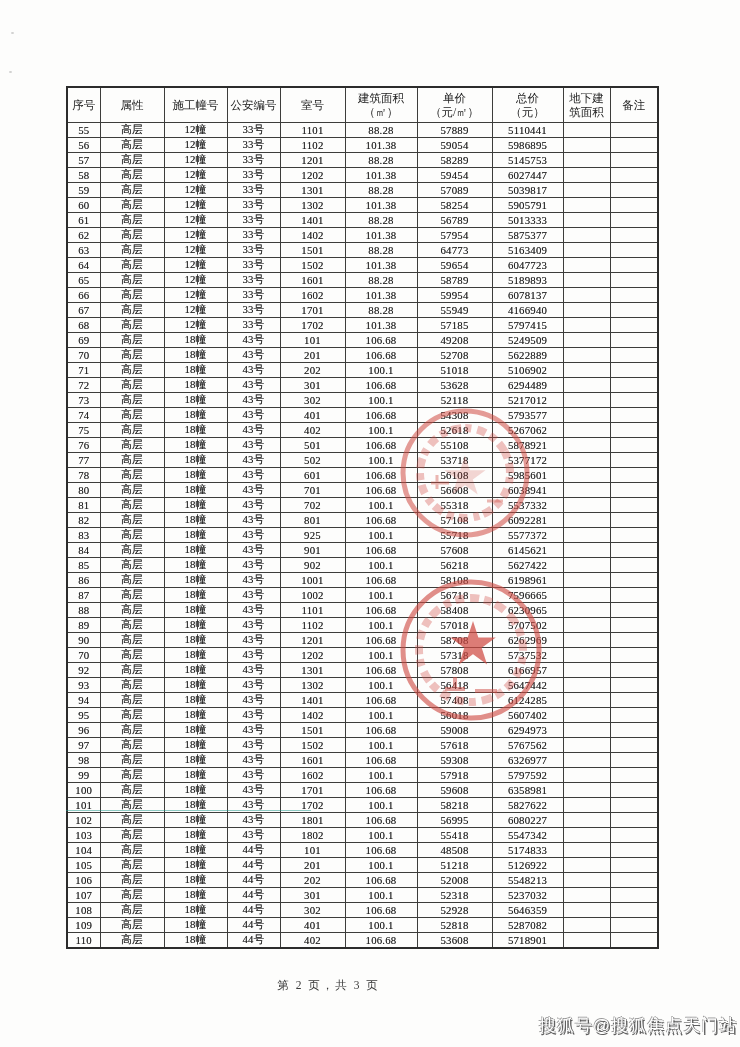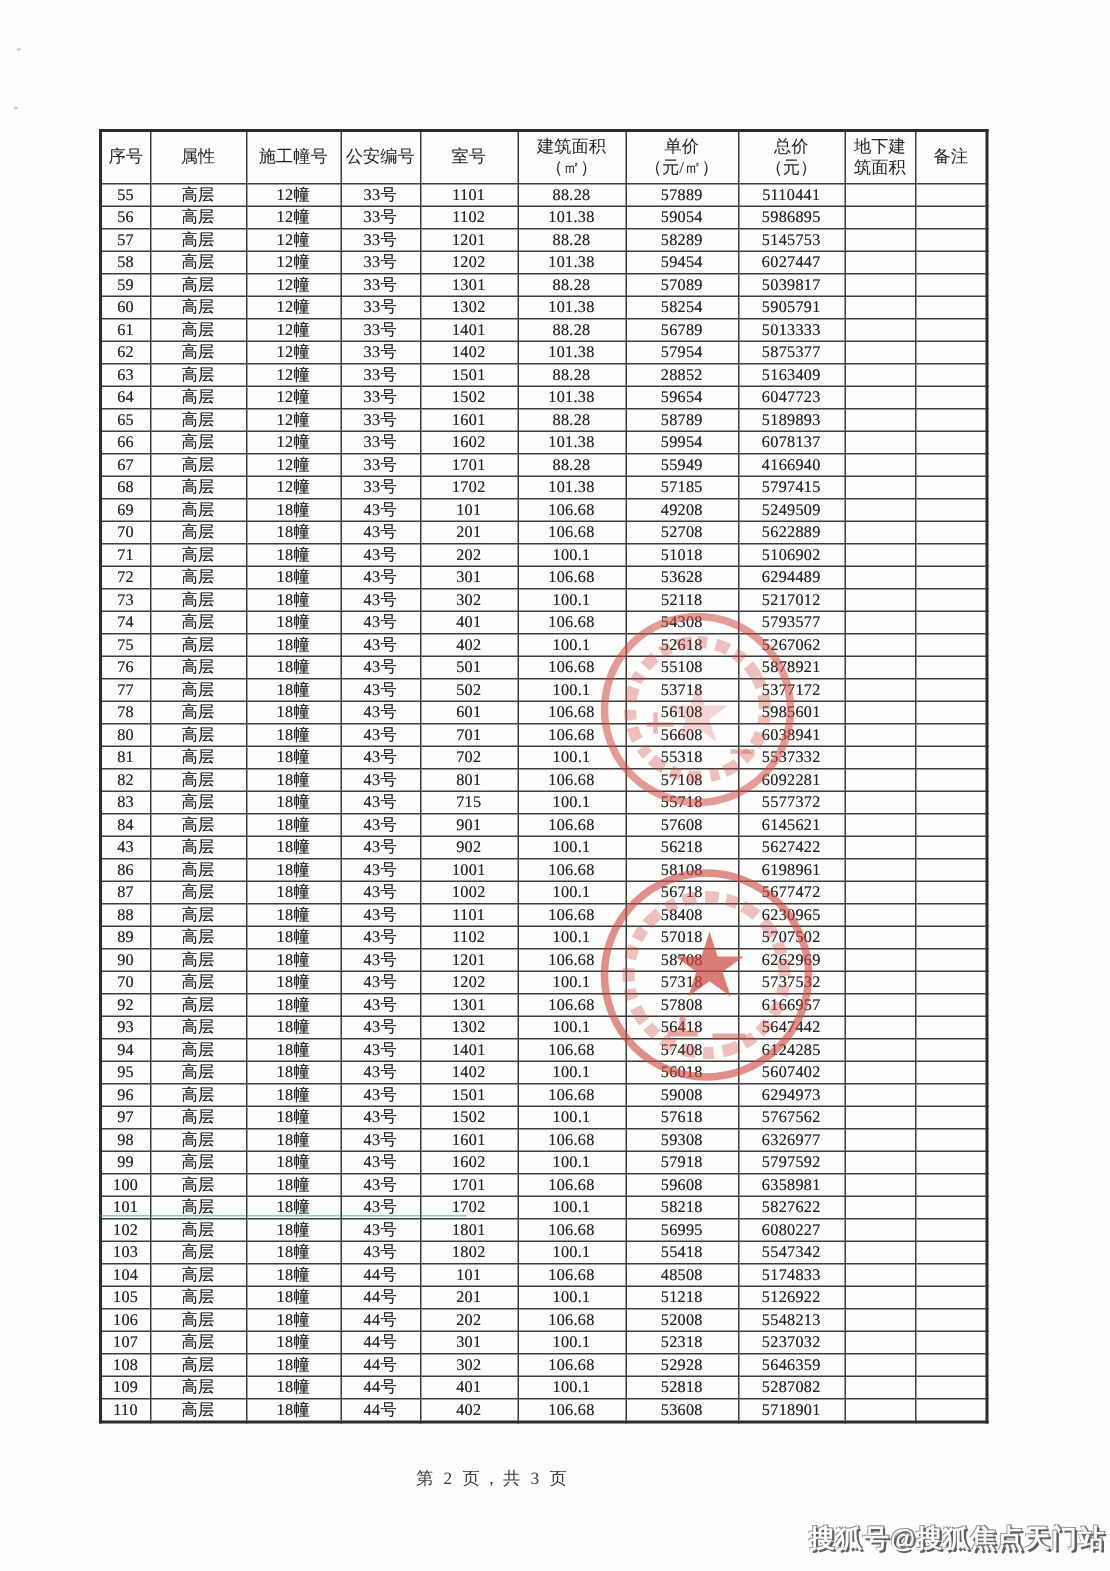--- a/index.html
+++ b/index.html
@@ -30,21 +30,21 @@
     height:13.8px;font-size:10.8px;letter-spacing:.2px;
     text-shadow:0 0 .4px rgba(20,20,20,.55);
   }
   .footer{
     position:absolute;left:0;top:978px;width:657px;
     text-align:center;font-size:11.5px;color:#3a3a3a;letter-spacing:2px;
   }
   .watermark{
     position:absolute;right:3px;top:1014px;
     font-family:"Liberation Sans", sans-serif;
-    font-size:17px;font-weight:bold;letter-spacing:1px;
+    font-size:17px;font-weight:normal;letter-spacing:1px;
     color:#ffffff;
     text-shadow:1.6px 1.8px 0 #5f5f5f, -0.6px -0.6px 0 #9a9a9a, 1px -0.5px 0 #8b8b8b;
   }
   .stamp{position:absolute;pointer-events:none;}
   .seal-ring{fill:none;stroke:var(--seal);stroke-width:5;opacity:.55;}
   .seal-text-arc{fill:none;stroke:var(--seal);stroke-width:8;opacity:.34;}
   .seal-star-solid{fill:var(--seal);opacity:.72;}
   .seal-star-faint{fill:var(--seal);opacity:.22;}
   .seal-mark{stroke:var(--seal);stroke-width:3;opacity:.4;fill:none;}
   .artifact-line{position:absolute;height:1px;opacity:.5;}
@@ -205,21 +205,21 @@
           <td></td>
           <td></td>
         </tr>
         <tr>
           <td>63</td>
           <td>高层</td>
           <td>12幢</td>
           <td>33号</td>
           <td>1501</td>
           <td>88.28</td>
-          <td>28852</td>
+          <td>64773</td>
           <td>5163409</td>
           <td></td>
           <td></td>
         </tr>
         <tr>
           <td>64</td>
           <td>高层</td>
           <td>12幢</td>
           <td>33号</td>
           <td>1502</td>
@@ -431,41 +431,41 @@
           <td>57108</td>
           <td>6092281</td>
           <td></td>
           <td></td>
         </tr>
         <tr>
           <td>83</td>
           <td>高层</td>
           <td>18幢</td>
           <td>43号</td>
-          <td>715</td>
+          <td>925</td>
           <td>100.1</td>
           <td>55718</td>
           <td>5577372</td>
           <td></td>
           <td></td>
         </tr>
         <tr>
           <td>84</td>
           <td>高层</td>
           <td>18幢</td>
           <td>43号</td>
           <td>901</td>
           <td>106.68</td>
           <td>57608</td>
           <td>6145621</td>
           <td></td>
           <td></td>
         </tr>
         <tr>
-          <td>43</td>
+          <td>85</td>
           <td>高层</td>
           <td>18幢</td>
           <td>43号</td>
           <td>902</td>
           <td>100.1</td>
           <td>56218</td>
           <td>5627422</td>
           <td></td>
           <td></td>
         </tr>
@@ -482,21 +482,21 @@
           <td></td>
         </tr>
         <tr>
           <td>87</td>
           <td>高层</td>
           <td>18幢</td>
           <td>43号</td>
           <td>1002</td>
           <td>100.1</td>
           <td>56718</td>
-          <td>5677472</td>
+          <td>7596665</td>
           <td></td>
           <td></td>
         </tr>
         <tr>
           <td>88</td>
           <td>高层</td>
           <td>18幢</td>
           <td>43号</td>
           <td>1101</td>
           <td>106.68</td>

